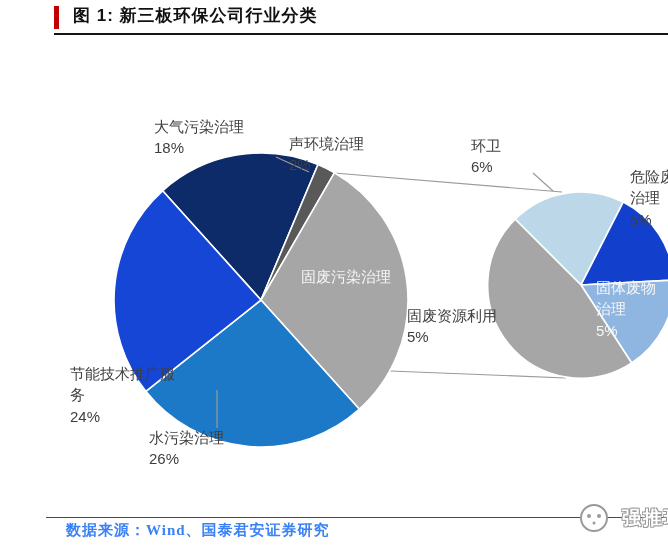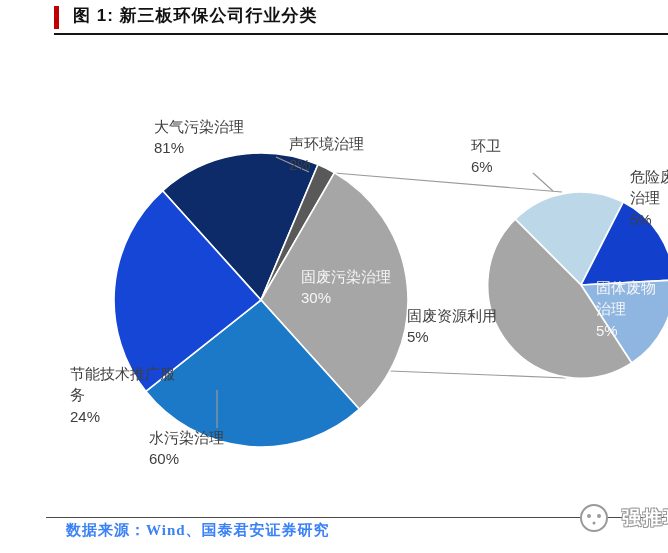--- a/index.html
+++ b/index.html
@@ -47,33 +47,32 @@
         <path d="M535,285 L577.2,202.1 A93,93 0 0 1 627.9,280.1 Z" fill="#1240CC" stroke="#ffffff" stroke-width="1.6" stroke-linejoin="round"></path>
         <path d="M535,285 L627.9,280.1 A93,93 0 0 1 585.7,363.0 Z" fill="#8FB6E0" stroke="#ffffff" stroke-width="1.6" stroke-linejoin="round"></path>
         <path d="M535,285 L585.7,363.0 A93,93 0 0 1 469.2,219.2 Z" fill="#A6A6A6" stroke="#ffffff" stroke-width="1.6" stroke-linejoin="round"></path>
         <line x1="230" y1="157" x2="263" y2="172" stroke="#9a9a9a" stroke-width="1.2"></line>
         <line x1="487" y1="173" x2="507" y2="191" stroke="#9a9a9a" stroke-width="1.2"></line>
         <line x1="171" y1="390" x2="171" y2="428" stroke="#9a9a9a" stroke-width="1.2"></line>
       </svg>
 
     <div class="lbl" style="left:183px;top:80px;width:150px;">
       <span>大气污染治理</span>
-      <span>81%</span>
+      <span>18%</span>
     </div>
     <div class="lbl" style="left:308px;top:97px;width:130px;">
       <span>声环境治理</span>
       <span>2%</span>
     </div>
     <div class="lbl white" style="left:325px;top:230px;width:140px;">
       <span>固废污染治理</span>
-      <span>30%</span>
     </div>
     <div class="lbl" style="left:168px;top:391px;width:130px;">
       <span>水污染治理</span>
-      <span>60%</span>
+      <span>26%</span>
     </div>
     <div class="lbl" style="left:80px;top:327px;width:112px;">
       <span>节能技术推广服务</span>
       <span>24%</span>
     </div>
 
     <div class="lbl" style="left:470px;top:99px;width:90px;">
       <span>环卫</span>
       <span>6%</span>
     </div>

